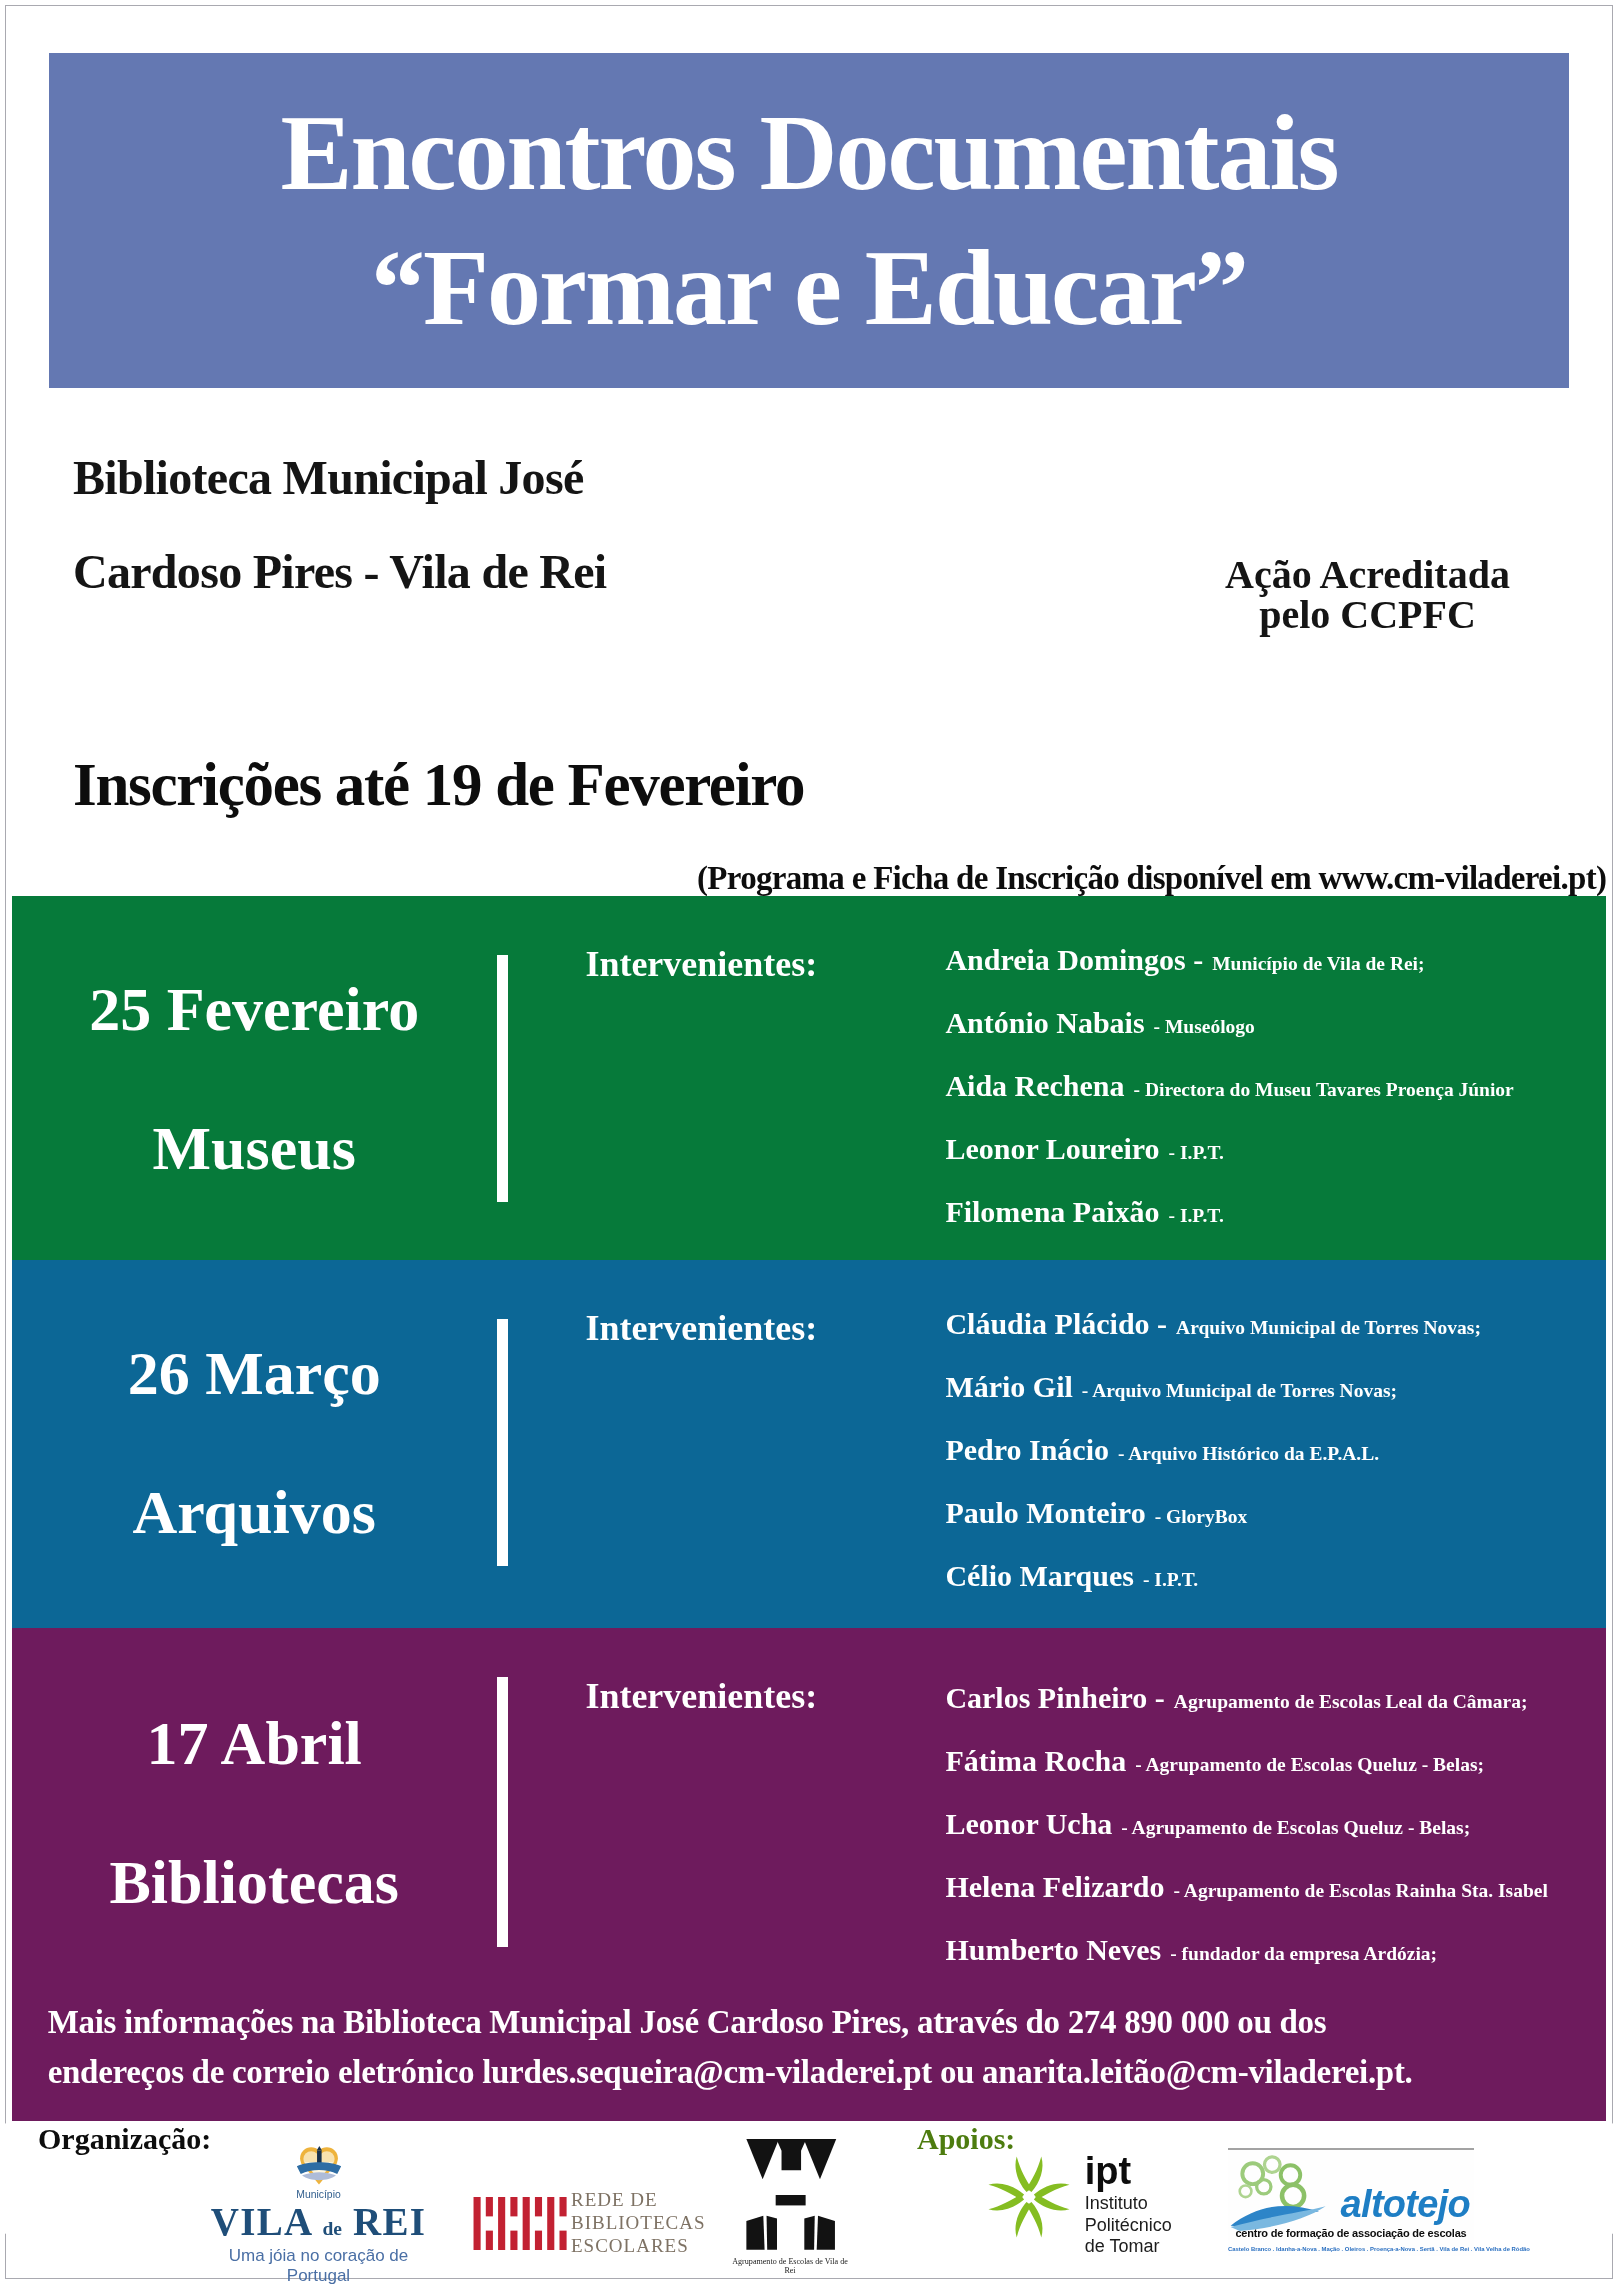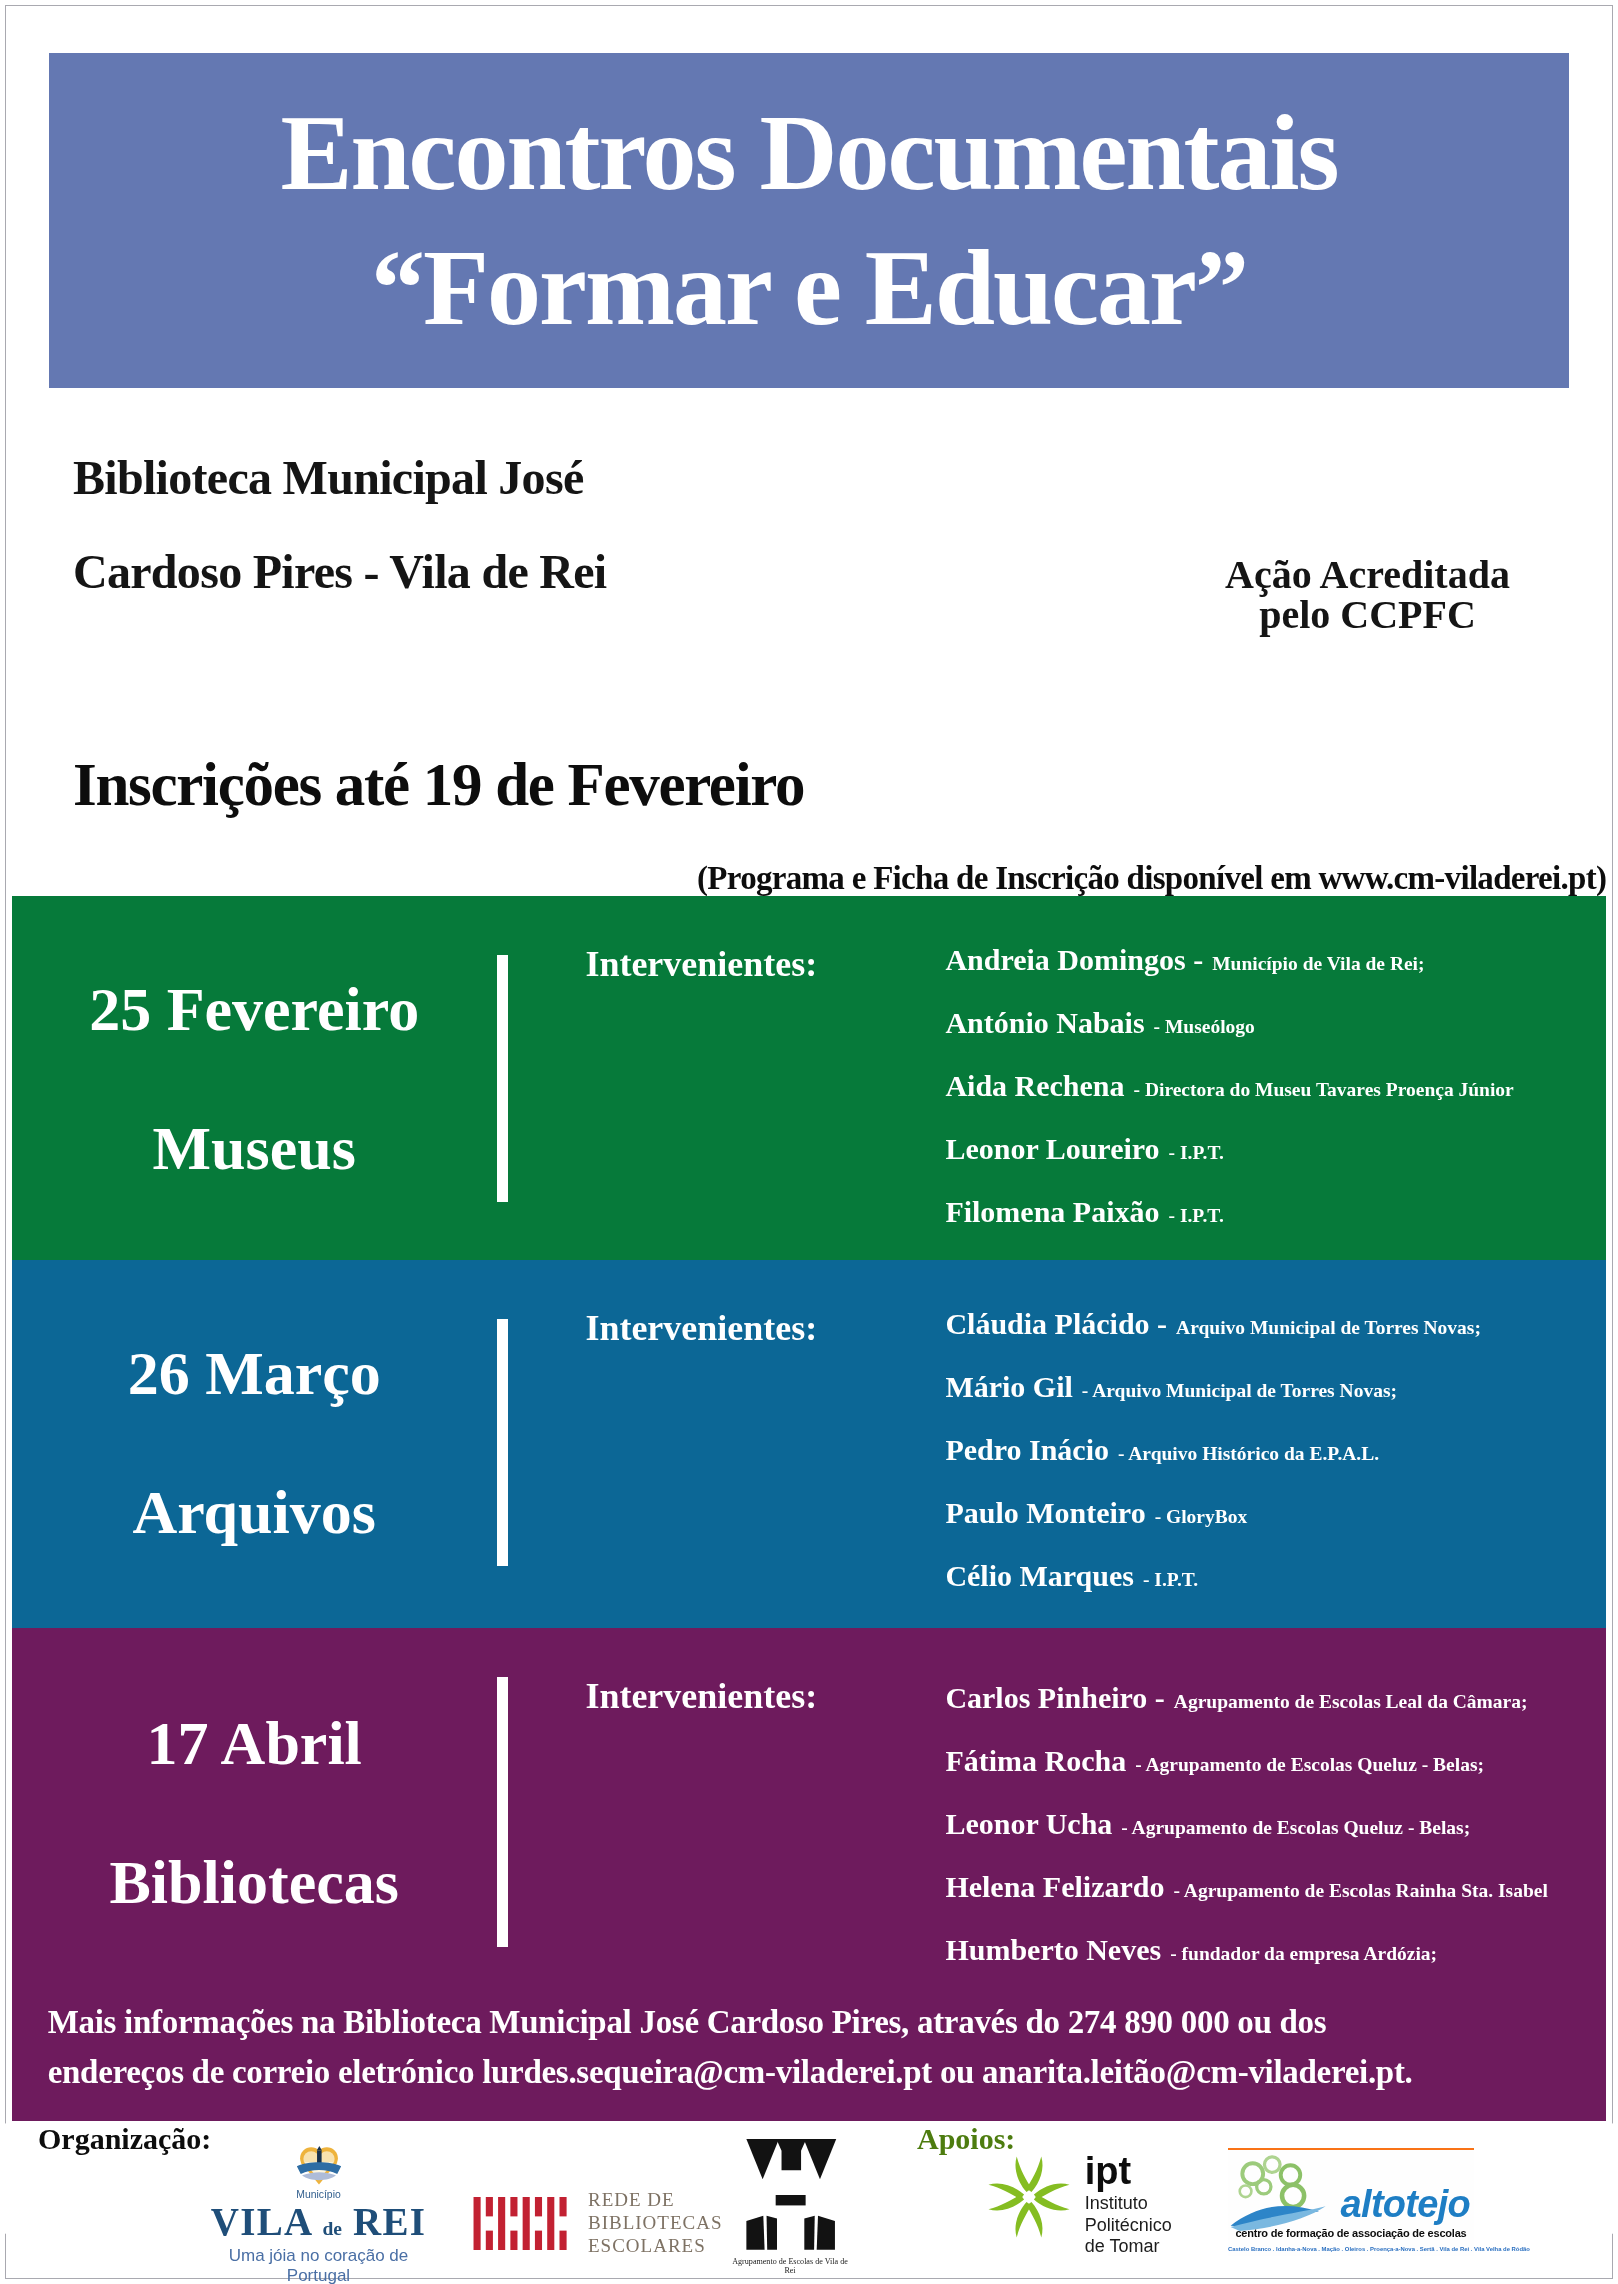--- a/index.html
+++ b/index.html
@@ -46,31 +46,31 @@
   .footer{position:absolute;left:0;right:0;top:2121px;height:115px;background:#fff;z-index:1;border-radius:13px;}
   .org-label{position:absolute;left:38px;top:1.3px;font-size:30px;font-weight:bold;color:#0d0d0d;}
   .apoios-label{position:absolute;left:917px;top:1.3px;font-size:30px;font-weight:bold;color:#4d7c0f;}
 
   .logo-vilarei{position:absolute;left:195px;top:23.4px;width:247px;text-align:center;color:#1f4e79;}
   .vr-municipio{font-size:10.4px;font-family:"Liberation Sans",sans-serif;color:#33608f;}
   .vr-name{font-size:39px;font-weight:bold;letter-spacing:1.3px;line-height:1;margin-top:1.3px;}
   .vr-name .mid{font-size:19.5px;letter-spacing:0;}
   .vr-tagline{font-size:17px;color:#4a6fa5;font-family:"Liberation Sans",sans-serif;margin-top:5.2px;}
 
-  .logo-rbe{position:absolute;left:473px;top:68px;display:flex;align-items:center;gap:17px;}
+  .logo-rbe{position:absolute;left:473px;top:68px;display:flex;align-items:center;}
   .rbe-text{font-size:19px;letter-spacing:1px;color:#7e7264;line-height:1.2;}
 
   .logo-agr{position:absolute;left:728px;top:18px;width:124px;text-align:center;}
   .agr-caption{font-size:8.1px;color:#222;margin-top:3.9px;}
 
   .logo-ipt{position:absolute;left:985px;top:33px;display:flex;gap:11.7px;font-family:"Liberation Sans",sans-serif;}
   .ipt-abbr{font-size:38px;font-weight:bold;line-height:0.9;color:#0d0d0d;}
   .ipt-lines{font-size:18px;color:#1c1c1c;line-height:1.18;margin-top:5.2px;}
 
-  .logo-alto{position:absolute;left:1228px;top:27px;width:246px;height:106px;border-top:2px solid #f97316;
+  .logo-alto{position:absolute;left:1228px;top:27px;width:246px;height:106px;border-top:2px solid #a3a3a3;
              background:#fefefe;font-family:"Liberation Sans",sans-serif;}
   .alto-name{position:absolute;right:3.9px;top:33px;font-size:38px;font-style:italic;font-weight:bold;
              color:#1e7ec4;letter-spacing:-0.7px;}
   .alto-caption{position:absolute;left:0;right:0;bottom:17px;text-align:center;font-size:11px;
                 font-weight:bold;color:#0d0d0d;letter-spacing:-0.2px;white-space:nowrap;}
   .alto-towns{position:absolute;left:0;right:0;bottom:3.9px;text-align:center;font-size:5.9px;
               font-weight:bold;color:#2a6fc0;white-space:nowrap;}
 </style>
 </head>
 <body>

